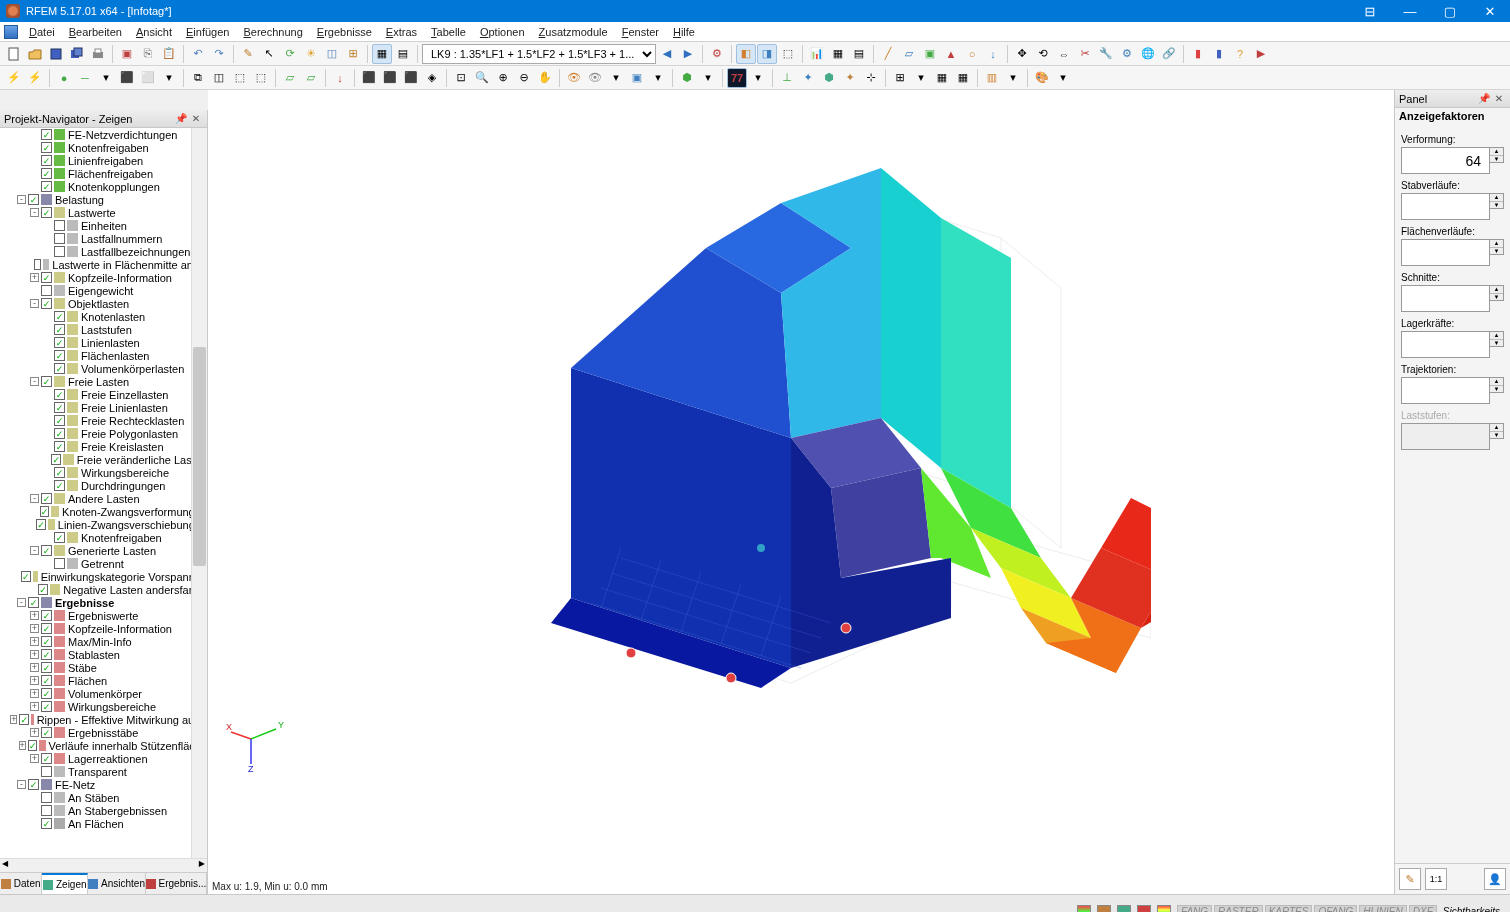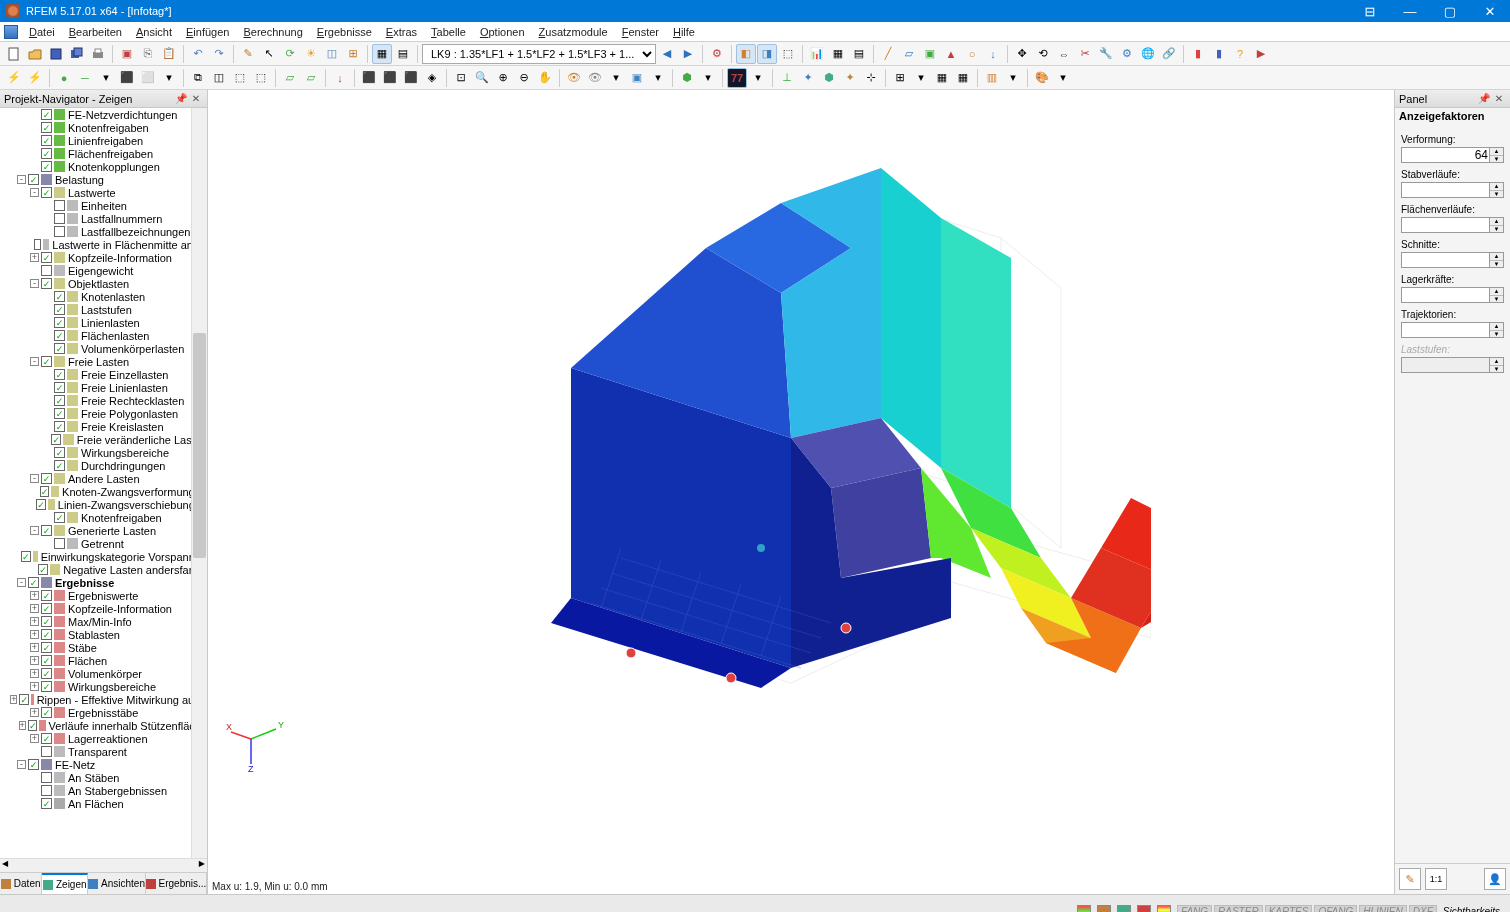--- a/index.html
+++ b/index.html
@@ -17,21 +17,21 @@
 .menu-bar .mdi-icon { width: 14px; height: 14px; background: linear-gradient(#6aa3e8,#3270c0); margin-right: 4px; border: 1px solid #225a9a; }
 
 .toolbar { background: #f6f6f6; height: 24px; display: flex; align-items: center; border-bottom: 1px solid #d5d5d5; padding: 0 4px; gap: 1px; }
 .tb { width: 20px; height: 20px; display: flex; align-items: center; justify-content: center; cursor: pointer; border: 1px solid transparent; border-radius: 2px; }
 .tb-sep { width: 1px; height: 18px; background: #ccc; margin: 0 3px; }
 .tb svg, .tb span { pointer-events: none; }
 .combo { height: 20px; border: 1px solid #aaa; background: #fff; font-size: 11px; padding: 0 4px; min-width: 150px; }
 
 .main { display: flex; height: calc(100vh - 22px - 20px - 24px - 24px - 18px); }
 
-.nav-panel { width: 208px; background: #f4f4f4; border-right: 1px solid #c8c8c8; display: flex; flex-direction: column; }
+.nav-panel { width: 208px; background: #f4f4f4; border-right: 1px solid #c8c8c8; display: flex; flex-direction: column; margin-top: 20px; }
 .nav-head { background: linear-gradient(#eee,#ddd); height: 18px; display: flex; align-items: center; padding: 0 4px; font-size: 11px; border-bottom: 1px solid #c8c8c8; }
 .nav-head .t { flex: 1; }
 .nav-head .pin, .nav-head .x { width: 14px; height: 14px; display: flex; align-items: center; justify-content: center; cursor: pointer; font-size: 10px; color: #555; }
 .tree { flex: 1; overflow-y: auto; overflow-x: hidden; background: #fff; font-size: 11px; position: relative; }
 .tree-row { display: flex; align-items: center; height: 13px; padding-left: 4px; white-space: nowrap; cursor: pointer; }
 .exp { width: 9px; height: 9px; border: 1px solid #888; font-size: 9px; line-height: 7px; text-align: center; margin-right: 2px; color: #555; background:#fff; }
 .exp-empty { width: 11px; }
 .chk { width: 11px; height: 11px; border: 1px solid #666; margin-right: 2px; background: #fff; display: flex; align-items: center; justify-content: center; font-size: 9px; color: #0a0; }
 .ficon { width: 11px; height: 11px; margin-right: 3px; }
 .scrollbar-v { position:absolute; right:0; top:0; bottom:0; width:16px; background:#f0f0f0; border-left:1px solid #ddd;}
@@ -44,21 +44,21 @@
 .viewport { flex: 1; background: #fff; position: relative; overflow: hidden; }
 .vp-info { position: absolute; top: 2px; left: 4px; font-size: 10px; color: #222; line-height: 12px; }
 .axes { position: absolute; left: 18px; bottom: 120px; }
 .vp-status { position: absolute; left: 4px; bottom: 2px; font-size: 10px; color: #222; }
 
 .right-panel { width: 116px; background: #f4f4f4; border-left: 1px solid #c8c8c8; display: flex; flex-direction: column; }
 .rp-sec { padding: 4px 6px; }
 .rp-title { font-size: 11px; font-weight: bold; padding: 2px 4px; }
 .rp-lbl { font-size: 10px; margin-top: 6px; }
 .rp-spin { display: flex; margin-top: 2px; }
-.rp-spin input { flex: 1; width: 60px; border: 1px solid #999; height: 16px; font-size: 12px; text-align: right; padding-right: 1px; }
+.rp-spin input { flex: 1; width: 60px; border: 1px solid #999; height: 27px; font-size: 14px; text-align: right; padding-right: 8px; }
 .rp-spin .sb { width: 14px; height: 16px; border: 1px solid #999; border-left: none; background: #eee; display: flex; flex-direction: column; }
 .rp-spin .sb div { flex:1; font-size:6px; text-align:center; line-height:7px; cursor:pointer; border-bottom:1px solid #bbb;}
 .rp-spin .sb div:last-child{border:none;}
 .rp-icons { display: flex; gap: 4px; padding: 4px; margin-top: auto; border-top: 1px solid #ccc; }
 .rp-ibtn { width: 22px; height: 22px; border: 1px solid #aaa; background: #fff; display:flex; align-items:center; justify-content:center; cursor:pointer;}
 
 .status-bar { height: 34px; background: #eaeaea; border-top: 1px solid #c8c8c8; display: flex; align-items: center; font-size: 10px; padding: 0 6px; gap: 6px; font-style: italic; }
 .status-bar .swell { flex: 1; }
 .status-bar .sseg { border: 1px solid transparent; padding: 0 3px; }
 .status-bar .sseg.box { border-color: #bbb; background: #d2d2d2; }
@@ -956,21 +956,21 @@
           </div>
         </div>
         <div class="rp-lbl">Trajektorien:</div>
         <div class="rp-spin">
           <input value="" style="">
           <div class="sb">
             <div>▲</div>
             <div>▼</div>
           </div>
         </div>
-        <div class="rp-lbl" style="color: rgb(170, 170, 170); font-style: italic;">Laststufen:</div>
+        <div class="rp-lbl" style="color: rgb(170, 170, 170);">Laststufen:</div>
         <div class="rp-spin">
           <input value="" disabled="" style="background: rgb(238, 238, 238);">
           <div class="sb">
             <div>▲</div>
             <div>▼</div>
           </div>
         </div>
       </div>
     <div class="rp-icons">
       <div class="rp-ibtn">

